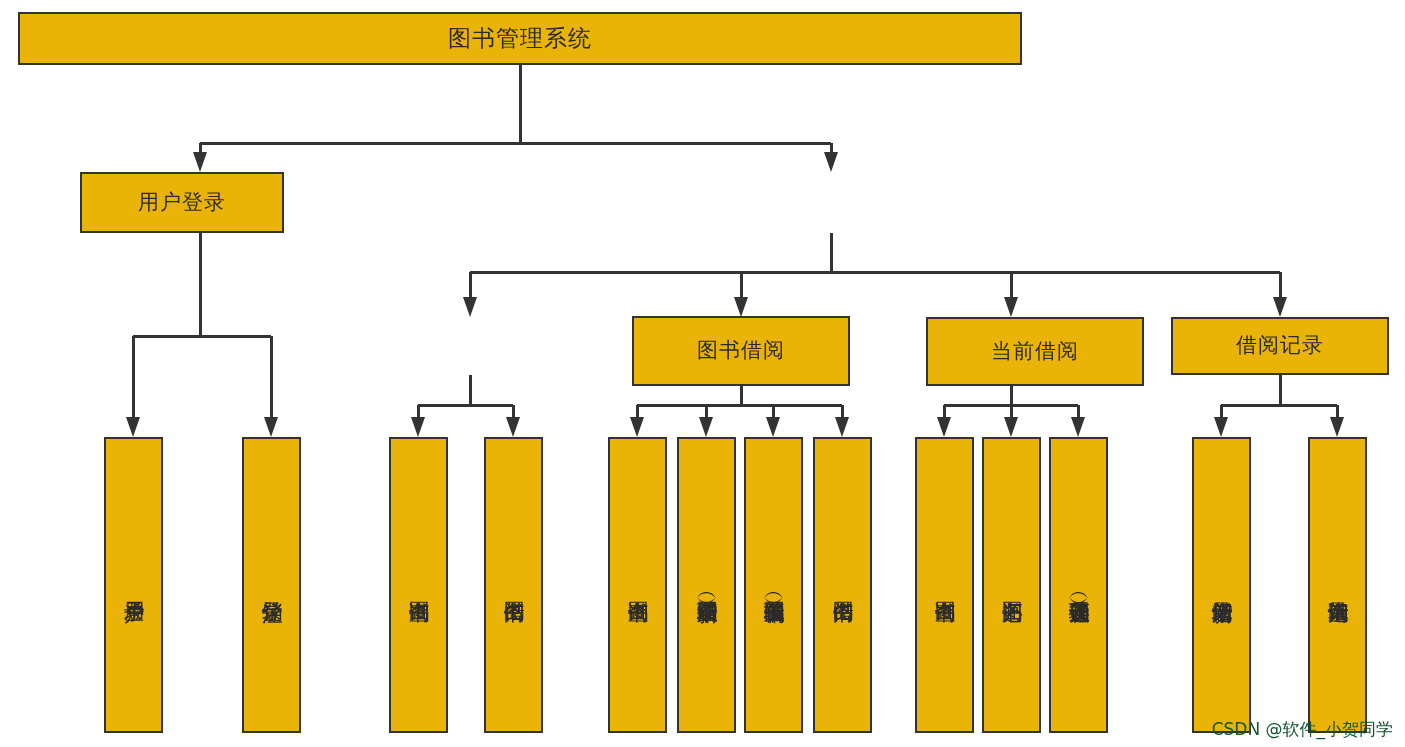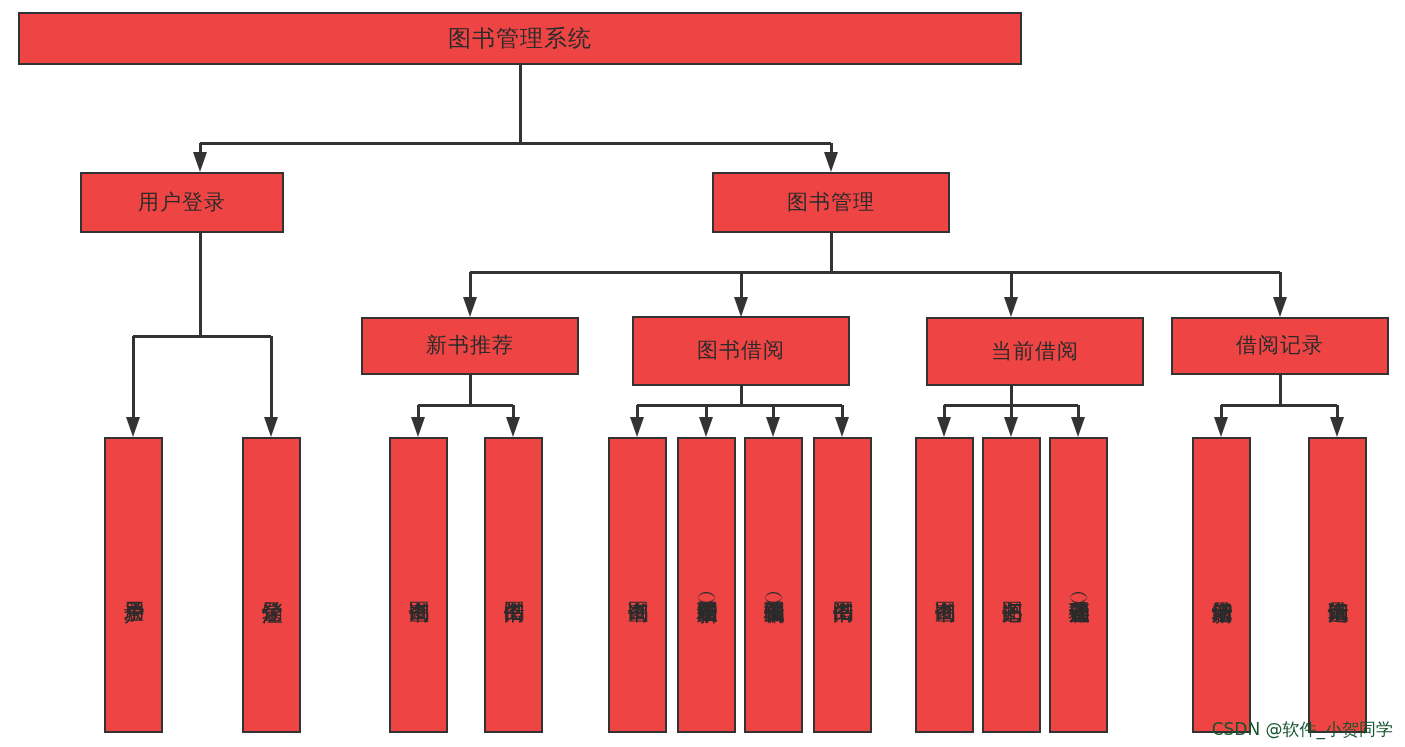--- a/index.html
+++ b/index.html
@@ -26,21 +26,21 @@
     left: 0;
     top: 0;
     width: 1405px;
     height: 747px;
     display: block;
   }
   .node-box {
     position: absolute;
     box-sizing: border-box;
     border: 2px solid #333333;
-    background: #ef4444;
+    background: #eab308;
     display: flex;
     align-items: center;
     justify-content: center;
     overflow: hidden;
   }
   .node-label-h {
     font-size: 21px;
     color: #2b2b2b;
     letter-spacing: 1px;
     line-height: 1.1;
@@ -130,27 +130,21 @@
       <polygon points="1330,417 1344,417 1337,437" fill="#333333"></polygon>
     </svg>
 
   <div class="node-box level1" id="node-root" style="left: 18px; top: 12px; width: 1004px; height: 53px;">
     <span class="node-label-h">图书管理系统</span>
   </div>
 
   <div class="node-box level2" id="node-l2_user_login" style="left: 80px; top: 172px; width: 204px; height: 61px;">
     <span class="node-label-h">用户登录</span>
   </div>
-  <div class="node-box level2" id="node-l2_book_manage" style="left: 712px; top: 172px; width: 238px; height: 61px;">
-    <span class="node-label-h">图书管理</span>
-  </div>
 
-  <div class="node-box level3" id="node-l3_new_book_rec" style="left: 361px; top: 317px; width: 218px; height: 58px;">
-    <span class="node-label-h">新书推荐</span>
-  </div>
   <div class="node-box level3" id="node-l3_book_borrow" style="left: 632px; top: 316px; width: 218px; height: 70px;">
     <span class="node-label-h">图书借阅</span>
   </div>
   <div class="node-box level3" id="node-l3_current_borrow" style="left: 902px; top: 317px; width: 218px; height: 69px; margin-left: 24px;">
     <span class="node-label-h">当前借阅</span>
   </div>
   <div class="node-box level3" id="node-l3_borrow_record" style="left: 1171px; top: 317px; width: 218px; height: 58px;">
     <span class="node-label-h">借阅记录</span>
   </div>
 

